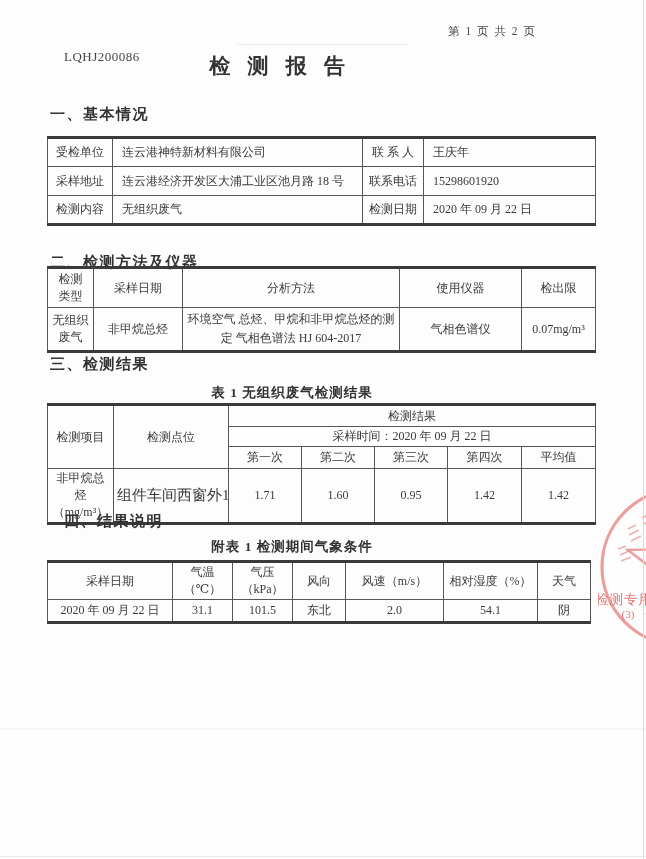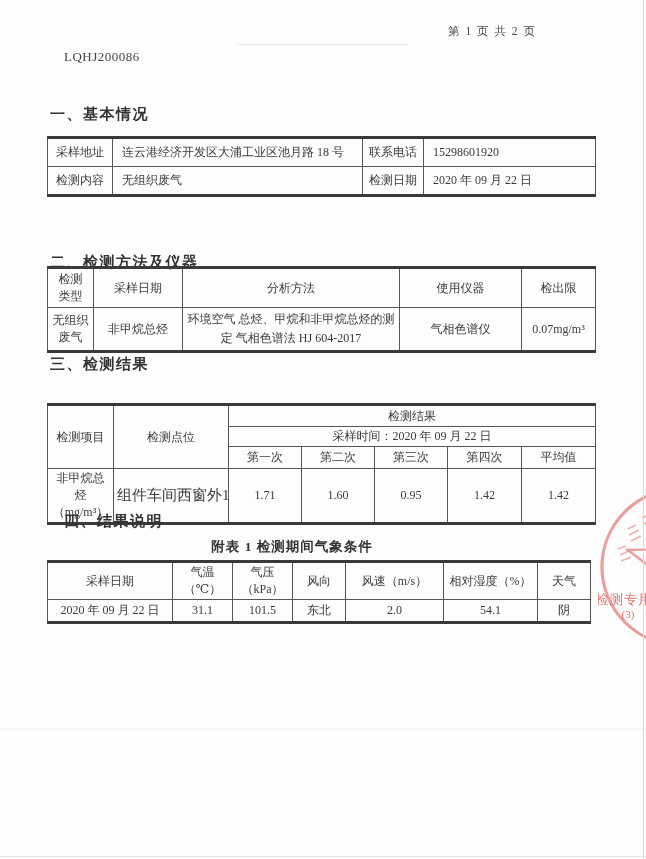--- a/index.html
+++ b/index.html
@@ -34,31 +34,38 @@
 </head>
 <body>
 
 <div class="page">
 
   <div class="abs refno" style="left:64px; top:21px;margin-top:28px;">LQHJ200086</div>
   <div class="abs pageno" style="left:441px; top:24px;">第 1 页 共 2 页</div>
 
   <div class="abs crease" style="left:237px; top:44px; width:170px;"></div>
 
+  <div class="abs doc-title" style="left:47px; top:52px; width:466px;">检 测 报 告</div>
 
   <div class="abs sec-heading" style="left:50px; top:105px;">一、基本情况</div>
 
   <table class="abs tbl" style="left:47px; top:136px; width:548px;">
     <colgroup>
         <col style="width:65px">
         <col style="width:250px">
         <col style="width:61px">
         <col style="width:172px">
       </colgroup>
     <tbody>
+        <tr style="height:29px;">
+      <td>受检单位</td>
+      <td class="ta-l">连云港神特新材料有限公司</td>
+      <td>联 系 人</td>
+      <td class="ta-l">王庆年</td>
+    </tr>
     <tr style="height:29px;">
       <td>采样地址</td>
       <td class="ta-l nw">连云港经济开发区大浦工业区池月路 18 号</td>
       <td>联系电话</td>
       <td class="ta-l">15298601920</td>
     </tr>
     <tr style="height:29px;">
       <td>检测内容</td>
       <td class="ta-l">无组织废气</td>
       <td>检测日期</td>
@@ -95,20 +102,21 @@
       </td>
       <td>非甲烷总烃</td>
       <td class="small-lh">环境空气 总烃、甲烷和非甲烷总烃的测定 气相色谱法 HJ 604-2017</td>
       <td>气相色谱仪</td>
       <td>0.07mg/m³</td>
     </tr>
   </tbody>
     </table>
 
   <div class="abs sec-heading" style="left:50px; top:355px;">三、检测结果</div>
+  <div class="abs tbl-title" style="left:47px; top:384px; width:490px;">表 1 无组织废气检测结果</div>
 
   <table class="abs tbl" style="left:47px; top:403px; width:548px;">
     <colgroup>
         <col style="width:66px">
         <col style="width:115px">
         <col style="width:73px">
         <col style="width:73px">
         <col style="width:73px">
         <col style="width:74px">
         <col style="width:74px">

